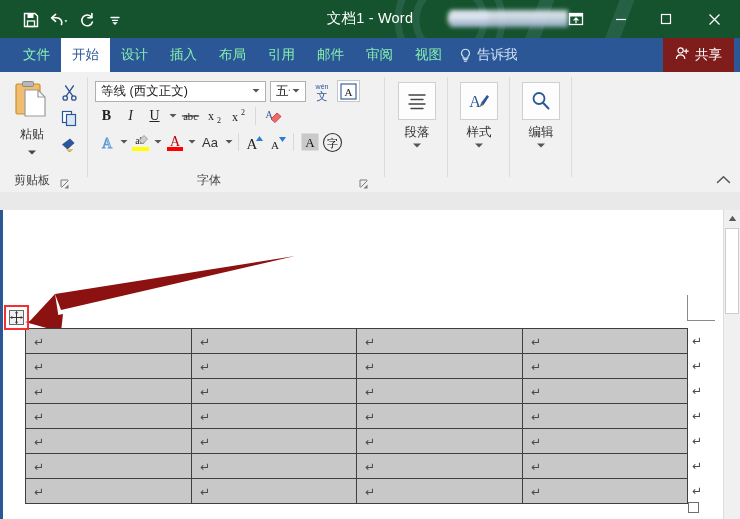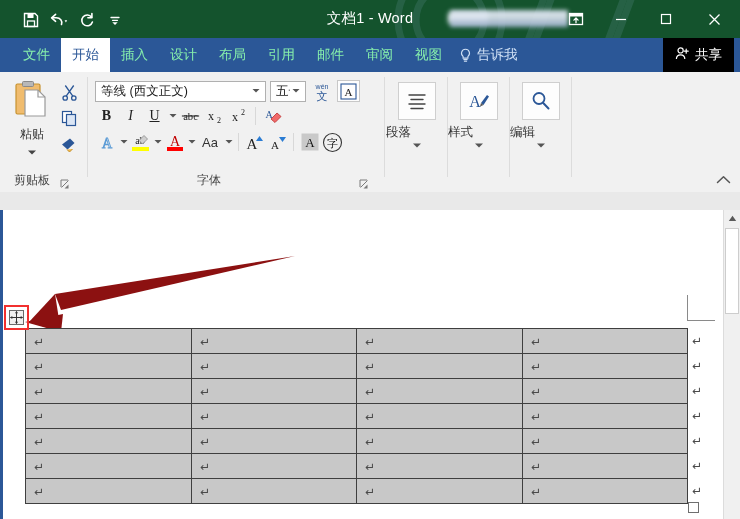--- a/index.html
+++ b/index.html
@@ -54,21 +54,21 @@
   .rtab{
     display:flex;align-items:center;justify-content:center;
     padding:0 11px;color:#86efac;font-size:13.5px;height:34px;
     box-sizing:border-box;white-space:nowrap;
   }
   .rtab.active{background:#ffffff;color:#2b5797;}
   .rtab.tellme{color:#cfe0f5;padding-left:6px;}
   .tellme-ico{margin-right:5px;display:inline-flex;}
   .share-btn{
     position:absolute;right:6px;top:0;height:34px;display:flex;align-items:center;
-    gap:5px;padding:0 12px;color:#ffffff;font-size:13.5px;background:#000000;
+    gap:5px;padding:0 12px;color:#ffffff;font-size:13.5px;background:#7f1d1d;
     box-sizing:border-box;
   }
 
   
   .ribbon{
     position:absolute;left:0;top:72px;width:740px;height:120px;
     background:#f1f1f1;border-bottom:1px solid #d4d4d4;
   }
   .rb-inner{position:relative;height:120px;}
   .grp{position:absolute;top:0;height:120px;}
@@ -117,21 +117,21 @@
   
   #grp-para{left:386px;width:62px;}
   #grp-style{left:448px;width:62px;}
   #grp-edit{left:510px;width:62px;}
   .smallgrp-btn{
     position:absolute;left:50%;top:10px;transform:translateX(-50%);
     width:38px;height:38px;border:1px solid #cfcfcf;background:#fdfdfd;
     display:flex;align-items:center;justify-content:center;box-sizing:border-box;
   }
   .smallgrp-label{
-    position:absolute;left:0;top:52px;width:100%;text-align:left;font-size:12.5px;color:#333;
+    position:absolute;left:0;top:52px;width:100%;text-align:center;font-size:12.5px;color:#333;
   }
   .smallgrp-caret{position:absolute;left:0;top:70px;width:100%;display:flex;justify-content:center;}
   .ribbon-collapse{position:absolute;right:8px;bottom:4px;width:16px;height:16px;color:#555;}
 
   
   .ruler{
     position:absolute;left:0;top:192px;width:740px;height:18px;background:#e9e9e9;
     border-bottom:1px solid #d0d0d0;
   }
   .docarea{
@@ -265,22 +265,22 @@
             <path d="M2.5 2.5l10 10M12.5 2.5l-10 10" stroke="#fff" stroke-width="1.3"></path>
           </svg>
       </div>
     </div>
   </div>
 
   <div class="ribbon-tabs">
     <div class="tabrow">
       <div class="rtab">文件</div>
       <div class="rtab active">开始</div>
+      <div class="rtab">设计</div>
       <div class="rtab">插入</div>
-      <div class="rtab">设计</div>
       <div class="rtab">布局</div>
       <div class="rtab">引用</div>
       <div class="rtab">邮件</div>
       <div class="rtab">审阅</div>
       <div class="rtab">视图</div>
       <div class="rtab tellme">
         <span class="tellme-ico">
           <svg width="13" height="15" viewBox="0 0 13 15">
             <path d="M6.5 1.3a4 4 0 0 0-2.4 7.2v1.6h4.8V8.5A4 4 0 0 0 6.5 1.3z" fill="none" stroke="#cfe0f5" stroke-width="1.1"></path>
             <path d="M4.8 11.6h3.4M5.4 13.3h2.2" stroke="#cfe0f5" stroke-width="1.1" stroke-linecap="round"></path>

